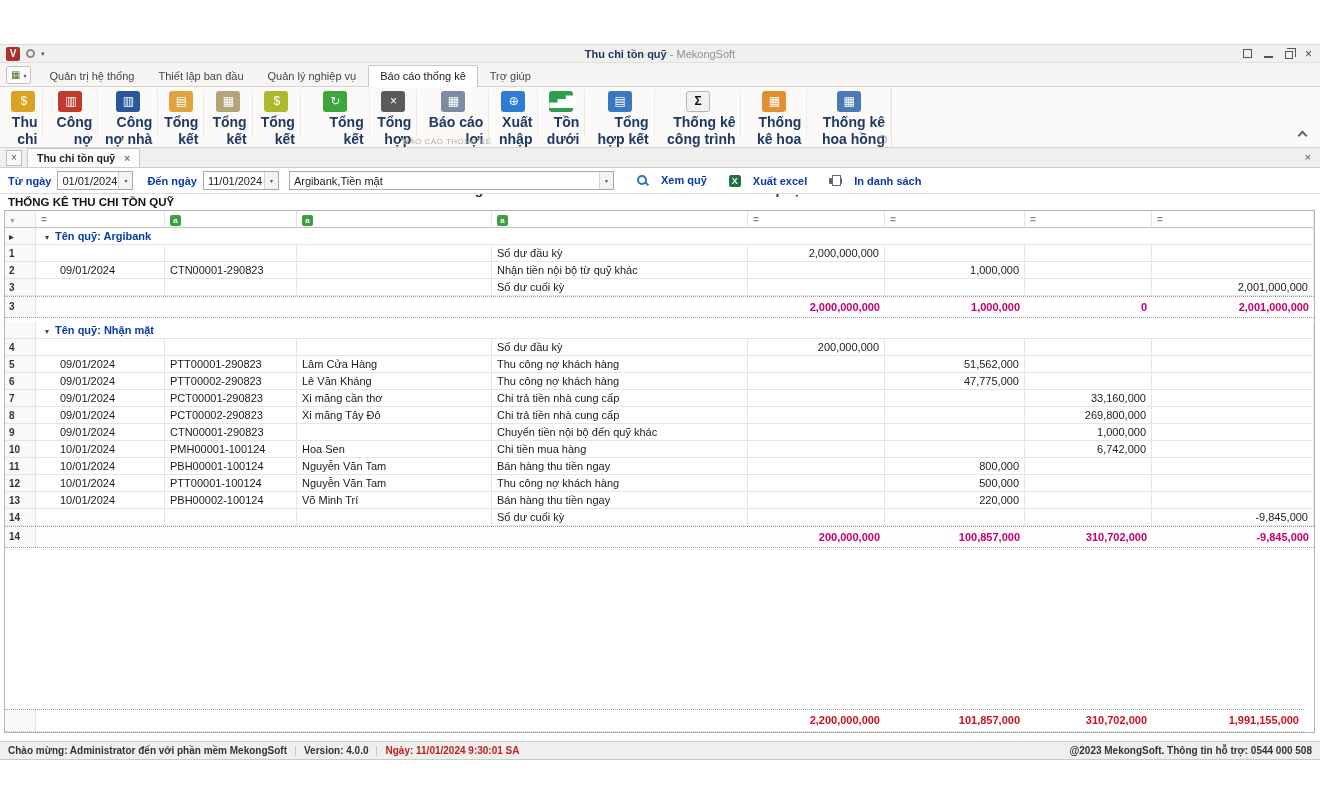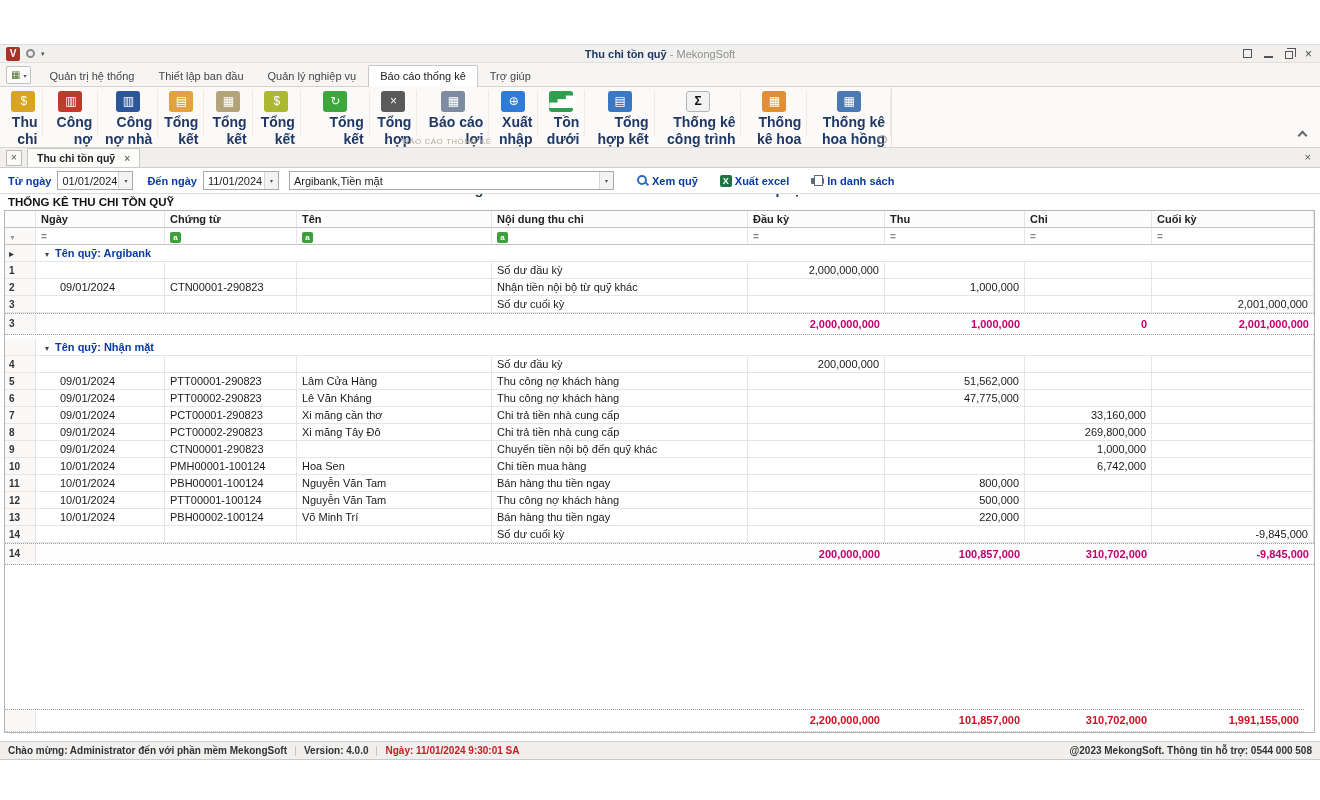--- a/index.html
+++ b/index.html
@@ -50,21 +50,21 @@
   .dt-right{margin-left:auto;margin-right:9px;color:#555;font-size:11px;margin-bottom:4px;cursor:pointer}
 
   
   .filterbar{position:absolute;top:124px;left:0;right:0;height:26px;background:#fff;border-bottom:1px solid #dcdcdc;display:flex;align-items:center;padding-left:8px;gap:6px;font-size:11px}
   .flabel{color:var(--navy,#0a3aa6);font-weight:bold}
   .finput{height:19px;border:1px solid #a9a9a9;display:flex;align-items:center;background:#fff;cursor:text}
   .finput .val{padding:0 4px;font-size:11px;color:#222;flex:1;white-space:nowrap;overflow:hidden}
   .darrow{width:14px;height:100%;border-left:1px solid #d5d5d5;font-size:6px;color:#555;display:flex;align-items:center;justify-content:center;background:#f3f3f3;cursor:pointer}
   .date{width:76px}
   .fund{width:325px;margin-left:4px}
-  .tbtn{display:flex;align-items:center;gap:3px;color:var(--navy,#0a3aa6);font-weight:bold;margin-left:16px;cursor:pointer;white-space:nowrap}
+  .tbtn{display:flex;gap:12px;color:var(--navy,#0a3aa6);font-weight:bold;margin-left:16px;cursor:pointer;white-space:nowrap}
   .icon-mag{position:relative;width:13px;height:13px;display:inline-block}
   .icon-mag::before{content:"";position:absolute;left:1px;top:1px;width:6px;height:6px;border:2px solid #2b6fc5;border-radius:50%}
   .icon-mag::after{content:"";position:absolute;left:9px;top:9px;width:4px;height:2px;background:#2b6fc5;transform:rotate(45deg)}
   .icon-excel{display:inline-block;width:12px;height:12px;background:#217346;color:#fff;border-radius:2px;text-align:center;font-size:9px;line-height:12px;font-weight:bold}
   .icon-excel::before{content:"X"}
   .icon-print{position:relative;display:inline-block;width:13px;height:11px}
   .icon-print::before{content:"";position:absolute;left:0;top:3px;width:13px;height:6px;background:#5a6a7a;border-radius:1px}
   .icon-print::after{content:"";position:absolute;left:3px;top:0;width:7px;height:9px;background:#fff;border:1px solid #5a6a7a}
 
   
@@ -260,31 +260,20 @@
     <span class="tbtn">
       <span class="icon-print"></span>
       <span>In danh sách</span>
     </span>
   </div>
 
   <div class="report-title">THỐNG KÊ THU CHI TỒN QUỸ</div>
 
   <div class="grid">
     <div id="grid-head">
-        <div class="grow head-row">
-          <div class="gcell head col-num"></div>
-          <div class="gcell head col-ngay">Ngày</div>
-          <div class="gcell head col-chungtu">Chứng từ</div>
-          <div class="gcell head col-ten">Tên</div>
-          <div class="gcell head col-noidung">Nội dung thu chi</div>
-          <div class="gcell head col-dauky">Đầu kỳ</div>
-          <div class="gcell head col-thu">Thu</div>
-          <div class="gcell head col-chi">Chi</div>
-          <div class="gcell head col-cuoiky">Cuối kỳ</div>
-        </div>
         <div class="grow filter-row">
           <div class="gcell col-num"><span class="funnel">▼</span></div>
           <div class="gcell col-ngay"><span class="ficon-eq">=</span></div>
           <div class="gcell col-chungtu"><span class="ficon-text">a</span></div>
           <div class="gcell col-ten"><span class="ficon-text">a</span></div>
           <div class="gcell col-noidung"><span class="ficon-text">a</span></div>
           <div class="gcell col-dauky"><span class="ficon-eq">=</span></div>
           <div class="gcell col-thu"><span class="ficon-eq">=</span></div>
           <div class="gcell col-chi"><span class="ficon-eq">=</span></div>
           <div class="gcell col-cuoiky"><span class="ficon-eq">=</span></div>

